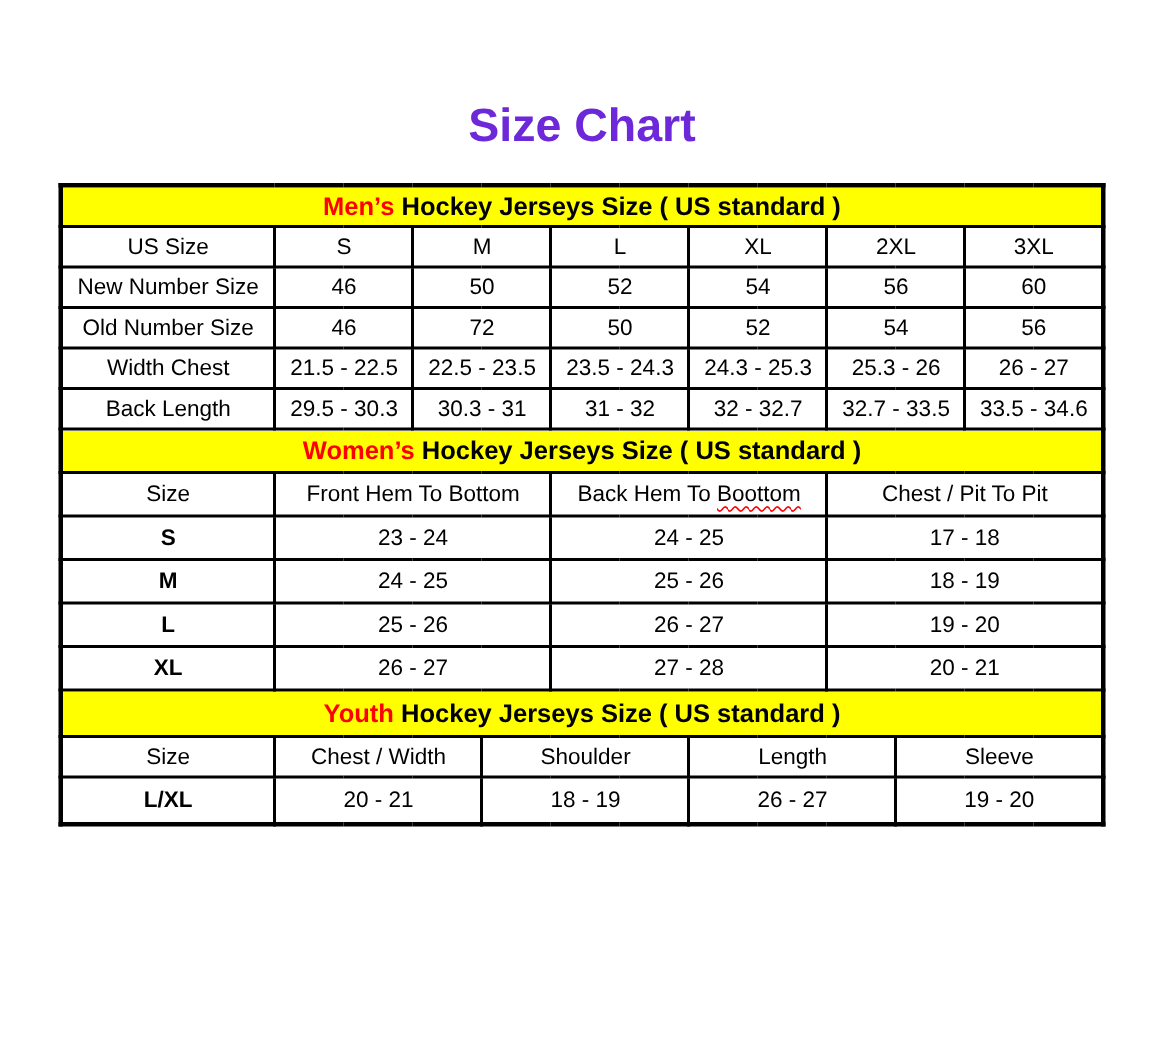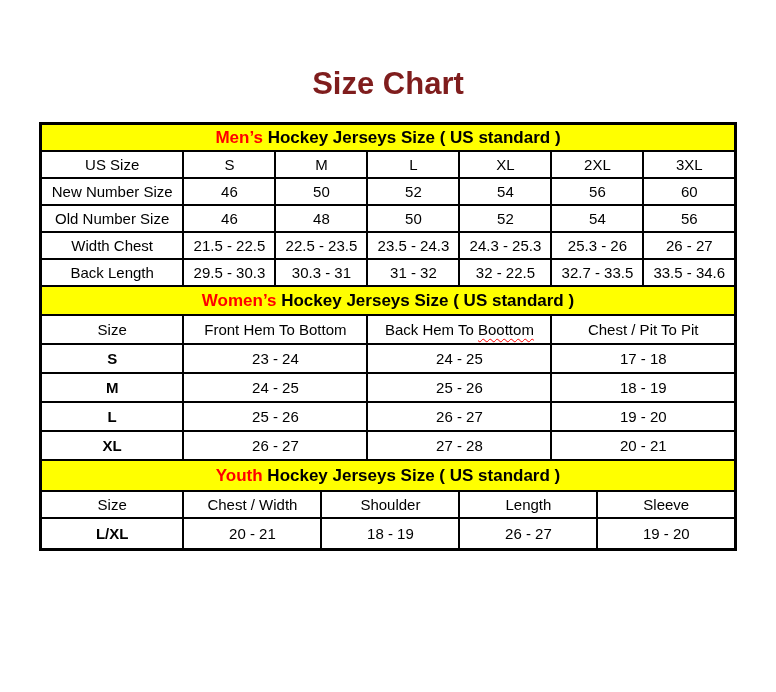--- a/index.html
+++ b/index.html
@@ -12,21 +12,21 @@
   }
   .page { position: relative; width: 776px; height: 692px; }
 
   .page-title {
     margin: 0;
     padding-top: 66px;
     text-align: center;
     font-size: 31px;
     font-weight: bold;
     letter-spacing: 0px;
-    color: #7f1d1d;
+    color: #6d28d9;
   }
 
   .size-table {
     margin: 20px auto 16px auto;
     border-collapse: collapse;
     table-layout: fixed;
     width: 697px;
     border: 3px solid #000;
   }
   .size-table td, .size-table th {
@@ -94,41 +94,41 @@
           <td colspan="2" class="data-cell">46</td>
           <td colspan="2" class="data-cell">50</td>
           <td colspan="2" class="data-cell">52</td>
           <td colspan="2" class="data-cell">54</td>
           <td colspan="2" class="data-cell">56</td>
           <td colspan="2" class="data-cell">60</td>
         </tr>
         <tr class="sec-mens">
           <td colspan="1" class="row-label">Old Number Size</td>
           <td colspan="2" class="data-cell">46</td>
-          <td colspan="2" class="data-cell">48</td>
+          <td colspan="2" class="data-cell">72</td>
           <td colspan="2" class="data-cell">50</td>
           <td colspan="2" class="data-cell">52</td>
           <td colspan="2" class="data-cell">54</td>
           <td colspan="2" class="data-cell">56</td>
         </tr>
         <tr class="sec-mens">
           <td colspan="1" class="row-label">Width Chest</td>
           <td colspan="2" class="data-cell">21.5 - 22.5</td>
           <td colspan="2" class="data-cell">22.5 - 23.5</td>
           <td colspan="2" class="data-cell">23.5 - 24.3</td>
           <td colspan="2" class="data-cell">24.3 - 25.3</td>
           <td colspan="2" class="data-cell">25.3 - 26</td>
           <td colspan="2" class="data-cell">26 - 27</td>
         </tr>
         <tr class="sec-mens">
           <td colspan="1" class="row-label">Back Length</td>
           <td colspan="2" class="data-cell">29.5 - 30.3</td>
           <td colspan="2" class="data-cell">30.3 - 31</td>
           <td colspan="2" class="data-cell">31 - 32</td>
-          <td colspan="2" class="data-cell">32 - 22.5</td>
+          <td colspan="2" class="data-cell">32 - 32.7</td>
           <td colspan="2" class="data-cell">32.7 - 33.5</td>
           <td colspan="2" class="data-cell">33.5 - 34.6</td>
         </tr>
         <tr class="band-row sec-womens">
           <td colspan="13"><span class="band-highlight">Women’s</span> Hockey Jerseys Size ( US standard )</td>
         </tr>
         <tr class="header-row sec-womens">
           <td colspan="1">Size</td>
           <td colspan="4">Front Hem To Bottom</td>
           <td colspan="4">Back Hem To <span class="wavy-word">Boottom</span></td>

